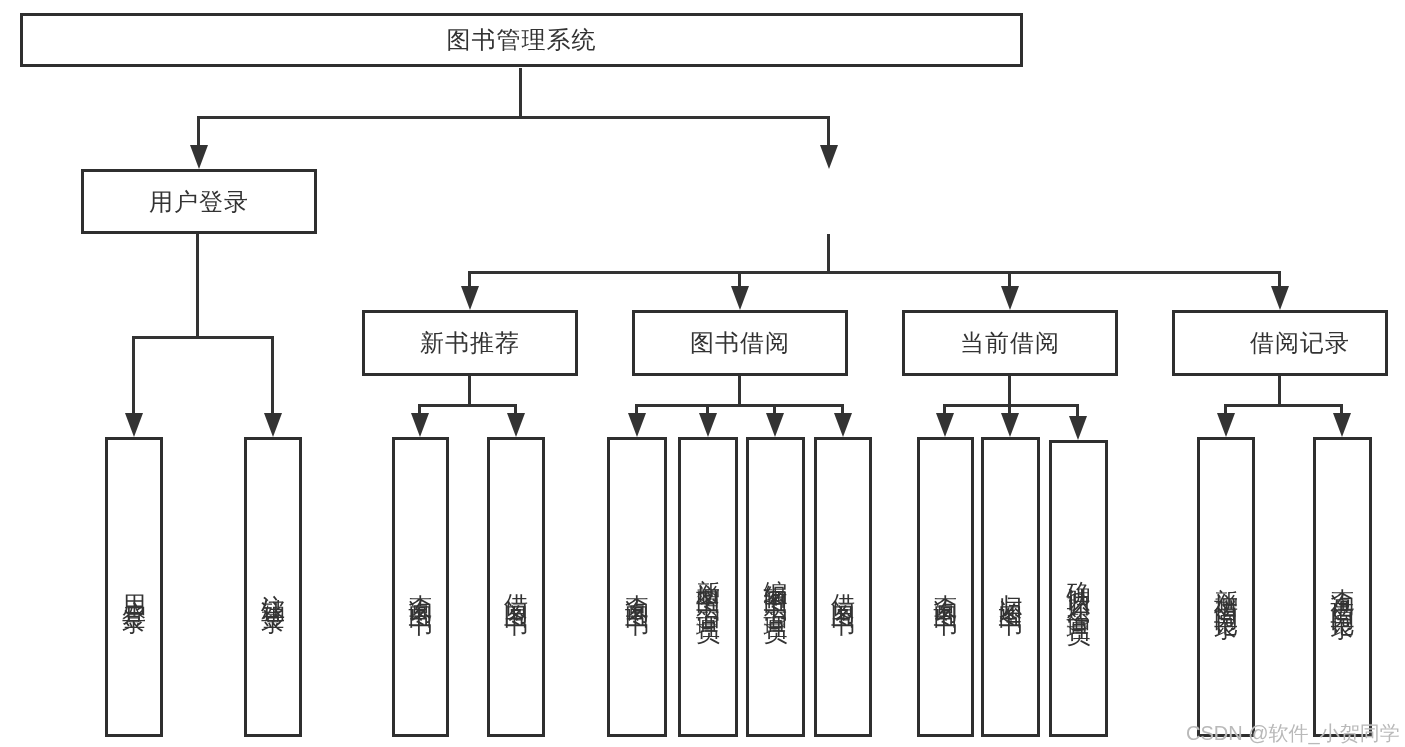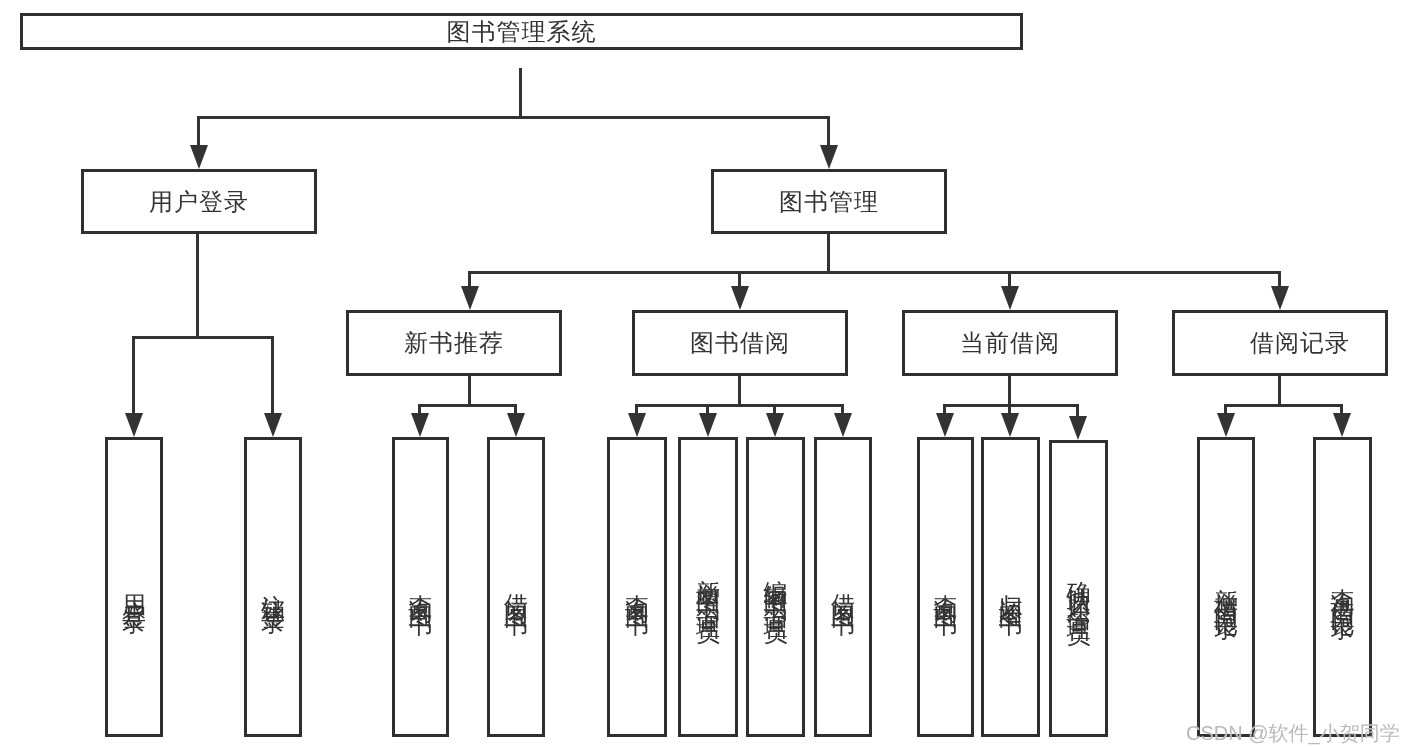--- a/index.html
+++ b/index.html
@@ -26,33 +26,30 @@
   #watermark{
     position:absolute;left:1186px;top:712px;font-size:20px;color:#b9b9b9;
     white-space:nowrap;z-index:5;text-shadow:0 0 1px rgba(255,255,255,.6);margin-top:8px;
   }
 </style>
 </head>
 <body>
 
 <div id="stage">
 
-  <div class="node node-h" style="left:20px;top:13px;width:1003px;height:37px;">
+  <div class="node node-h" style="left:20px;top:13px;width:1003px;height:54px;">
     <span>图书管理系统</span>
   </div>
 
   <div class="node node-h" style="left:81px;top:169px;width:236px;height:65px;">
     <span>用户登录</span>
   </div>
 
-  <div class="node node-h" style="left:711px;top:169px;width:236px;height:65px;">
-    <span>图书管理</span>
-  </div>
 
-  <div class="node node-h" style="left:346px;top:310px;width:216px;height:66px;">
+  <div class="node node-h" style="left:362px;top:310px;width:216px;height:66px;">
     <span>新书推荐</span>
   </div>
 
   <div class="node node-h" style="left:632px;top:310px;width:216px;height:66px;justify-content:center;">
     <span>图书借阅</span>
   </div>
 
   <div class="node node-h" style="left:902px;top:310px;width:216px;height:66px;">
     <span>当前借阅</span>
   </div>

